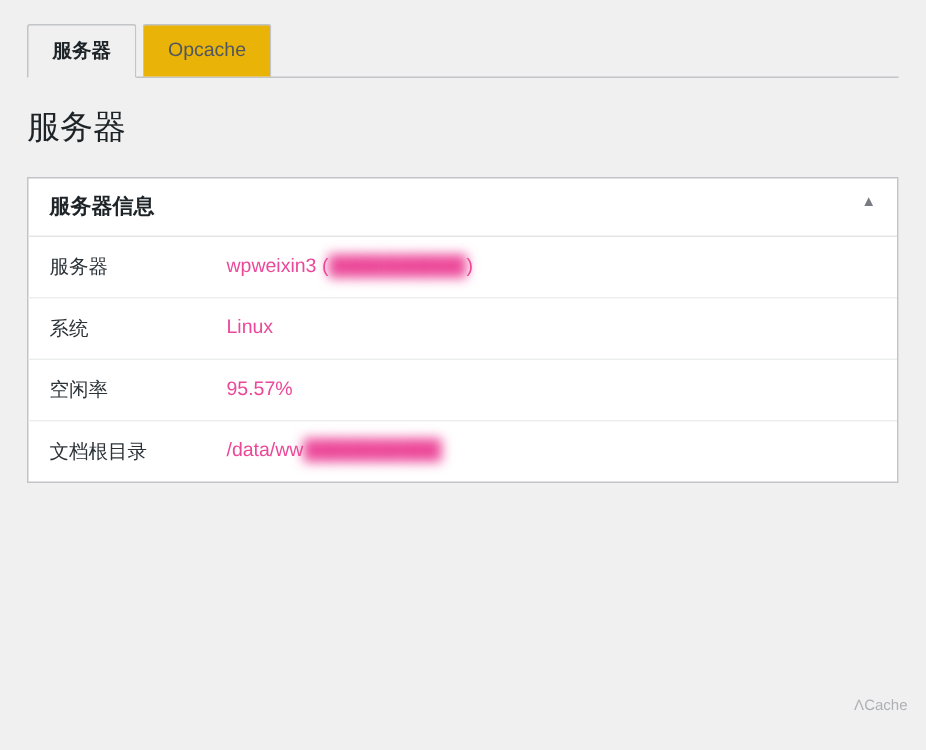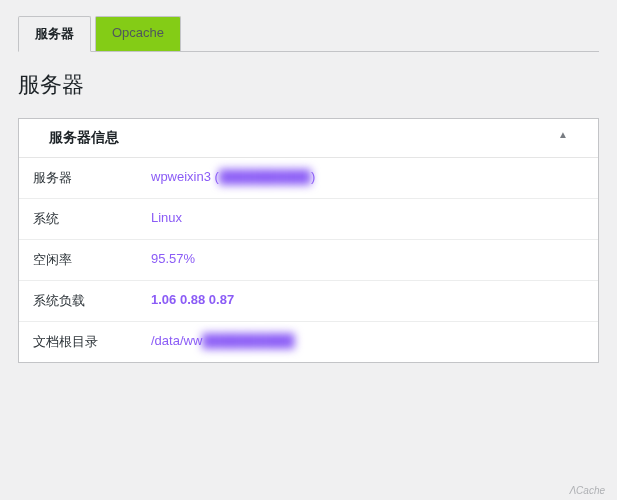--- a/index.html
+++ b/index.html
@@ -13,21 +13,21 @@
     font-size: 13px;
     position: relative;
   }
   .tabs {
     display: flex;
     gap: 0;
     border-bottom: 1px solid #c3c4c7;
   }
   .tab {
     padding: 8px 16px;
-    background: #84cc16;
+    background: #eab308;
     border: 1px solid #c3c4c7;
     border-bottom: none;
     margin-right: 4px;
     color: #50575e;
     cursor: pointer;
     font-size: 13px;
     border-radius: 2px 2px 0 0;
   }
   .tab.active {
     background: #f0f0f1;
@@ -42,21 +42,21 @@
     margin: 18px 0 18px 0;
     color: #1d2327;
   }
   .panel {
     background: #fff;
     border: 1px solid #c3c4c7;
   }
   .panel-header {
     display: flex;
     justify-content: space-between;
-    padding: 10px 30px;
+    padding: 10px 14px;
     border-bottom: 1px solid #e5e5e5;
     font-weight: 600;
     font-size: 14px;
     cursor: pointer;
     color: #1d2327;
   }
   .panel-header .caret {
     font-size: 10px;
     color: #787c82;
   }
@@ -72,34 +72,33 @@
     padding: 11px 14px;
     vertical-align: top;
     font-size: 13px;
     color: #2c3338;
   }
   .info-table td.label {
     width: 118px;
     color: #2c3338;
   }
   .info-table td.value {
-    color: #8b5cf6;
+    color: #ec4899;
   }
   .bold { font-weight: 700; }
   .blur {
     filter: blur(4px);
     user-select: none;
   }
   .watermark {
     position: absolute;
     right: 12px;
-    bottom: 4px;
+    bottom: 24px;
     color: rgba(120,124,130,0.55);
     font-size: 12px;
-    font-style: italic;
     pointer-events: none;
     white-space: pre;
   }
   .watermark .brand {
     font-size: 10px;
     display: block;
     line-height: 1;
   }
 </style>
 </head>
@@ -127,24 +126,20 @@
     </tr>
     <tr>
       <td class="label">系统</td>
       <td class="value">Linux</td>
     </tr>
     <tr>
       <td class="label">空闲率</td>
       <td class="value">95.57%</td>
     </tr>
     <tr>
-      <td class="label">系统负载</td>
-      <td class="value bold">1.06  0.88  0.87</td>
-    </tr>
-    <tr>
       <td class="label">文档根目录</td>
       <td class="value">
         <span>/data/ww</span><span class="blur">██████████</span>
       </td>
     </tr>
   </tbody>
     </table>
 </div>
 
 <div class="watermark"><span class="brand">ΛCache</span></div>

